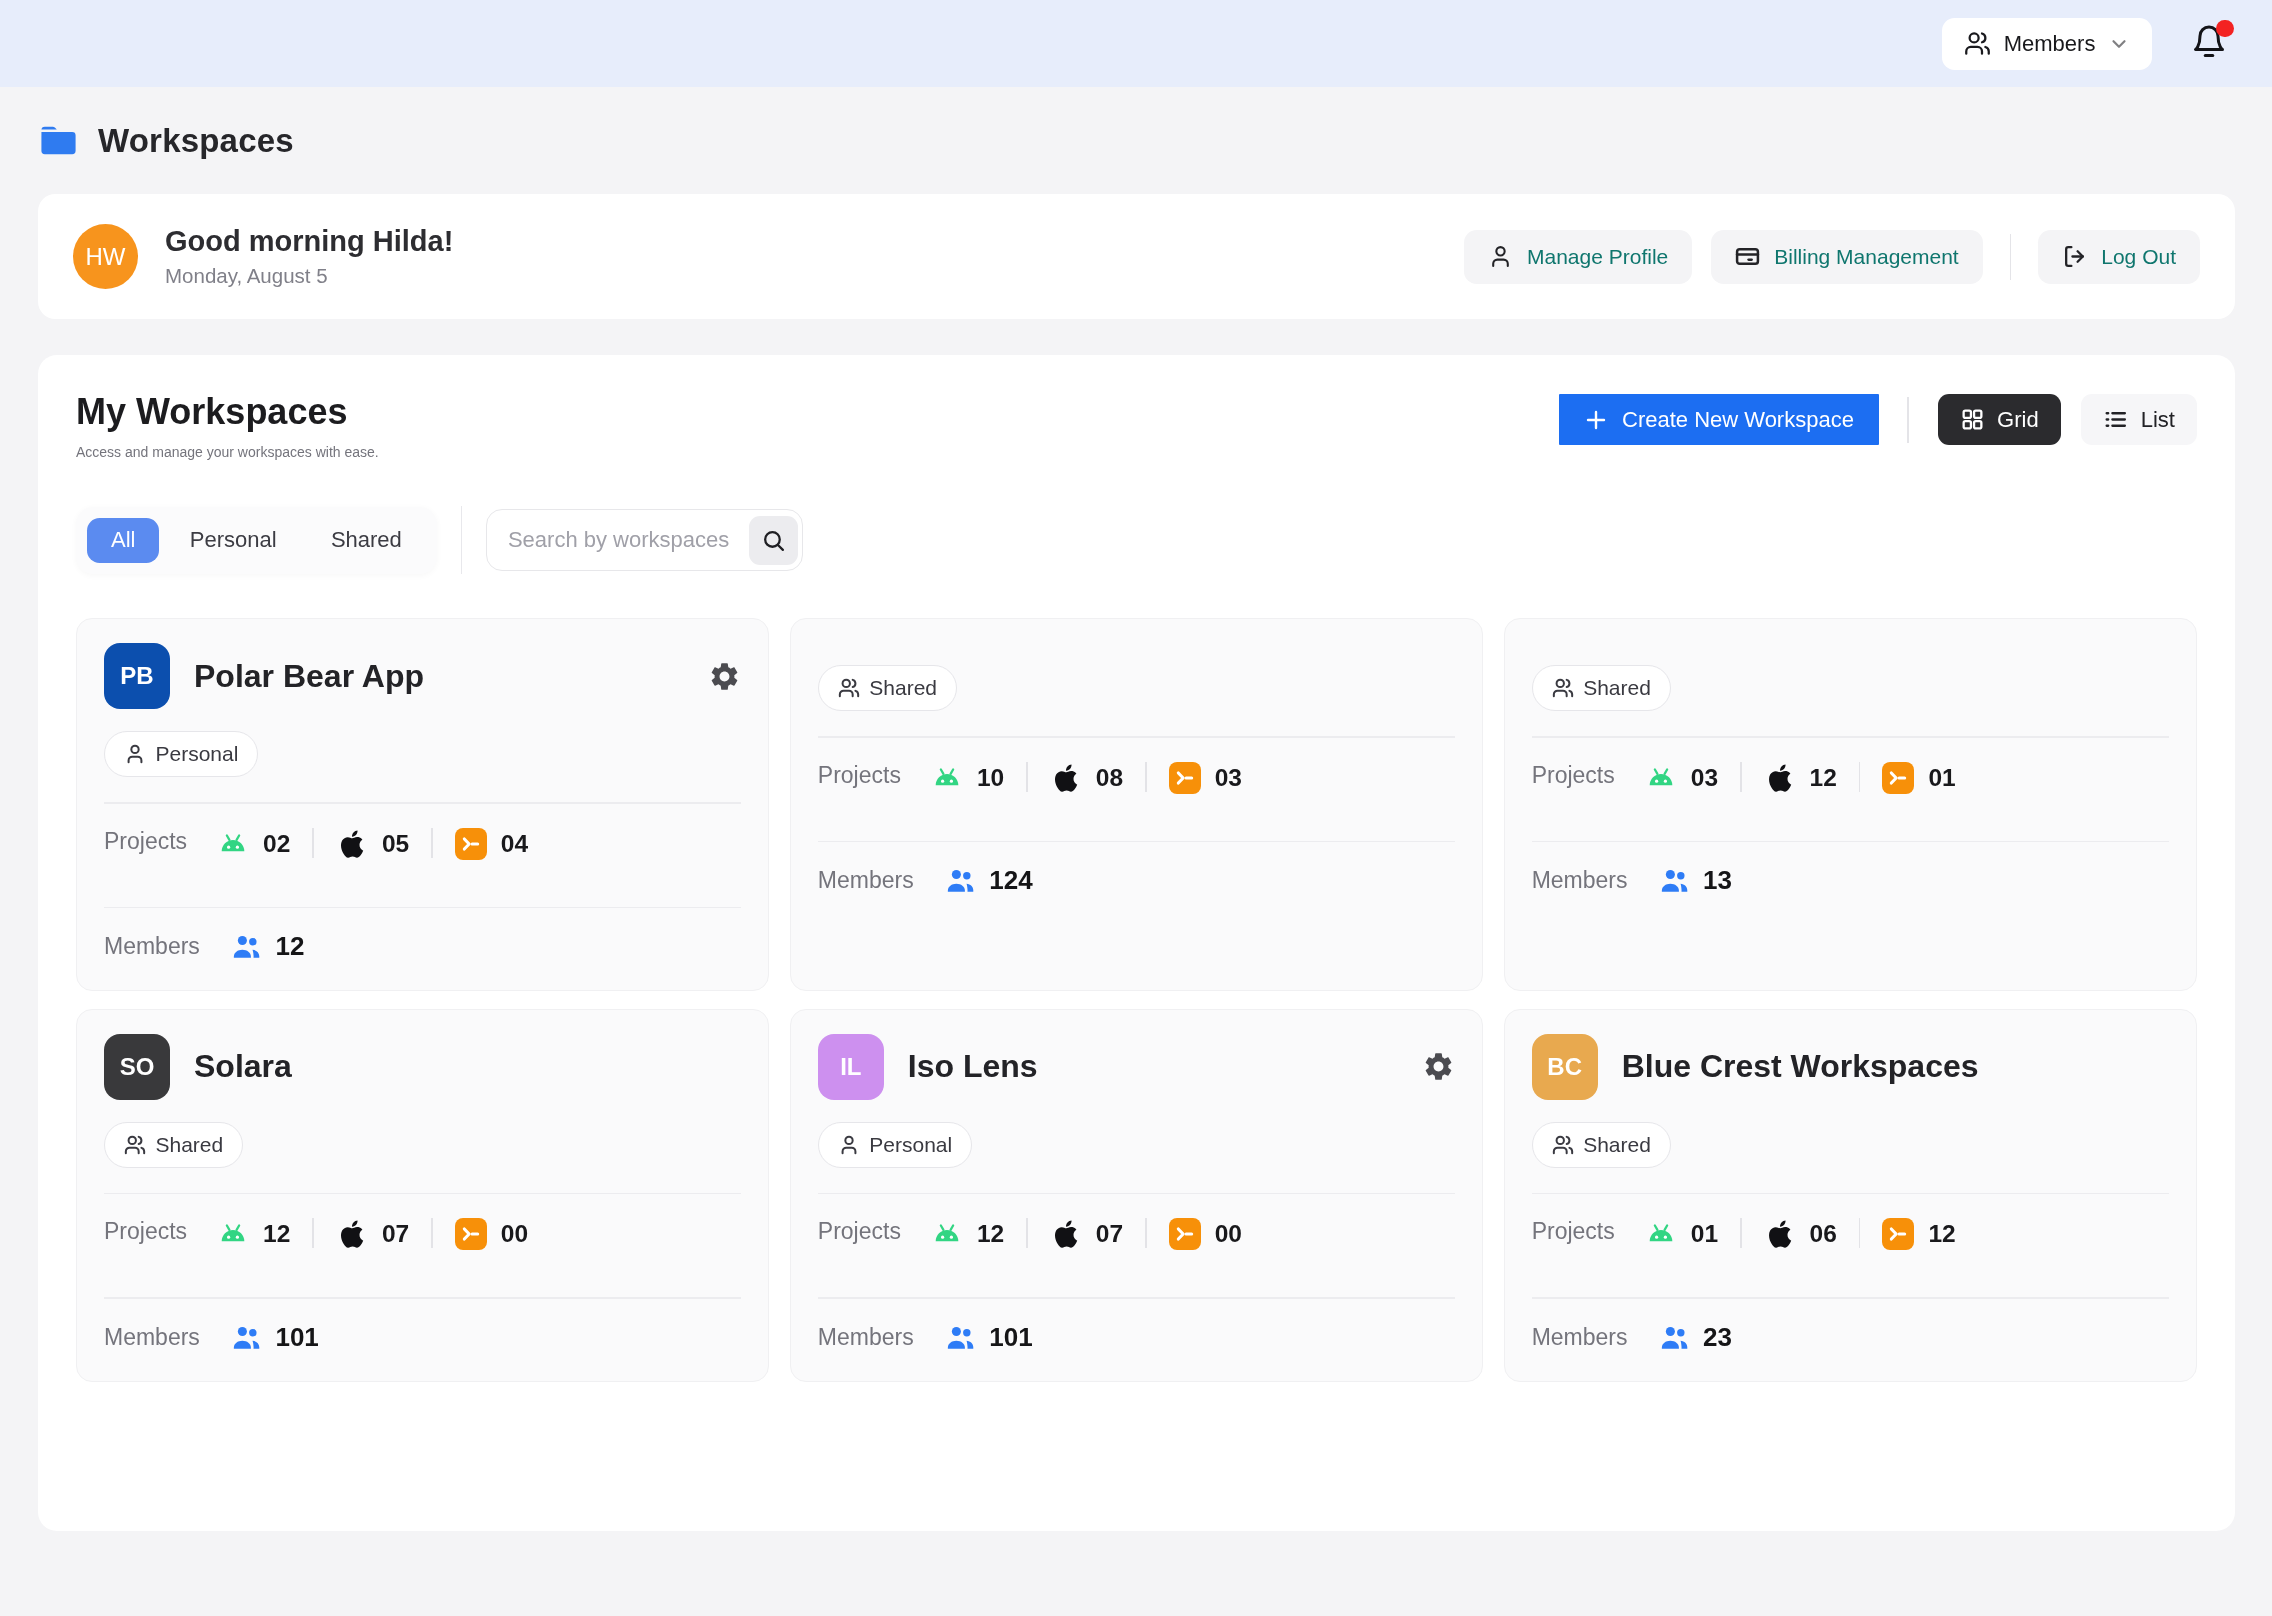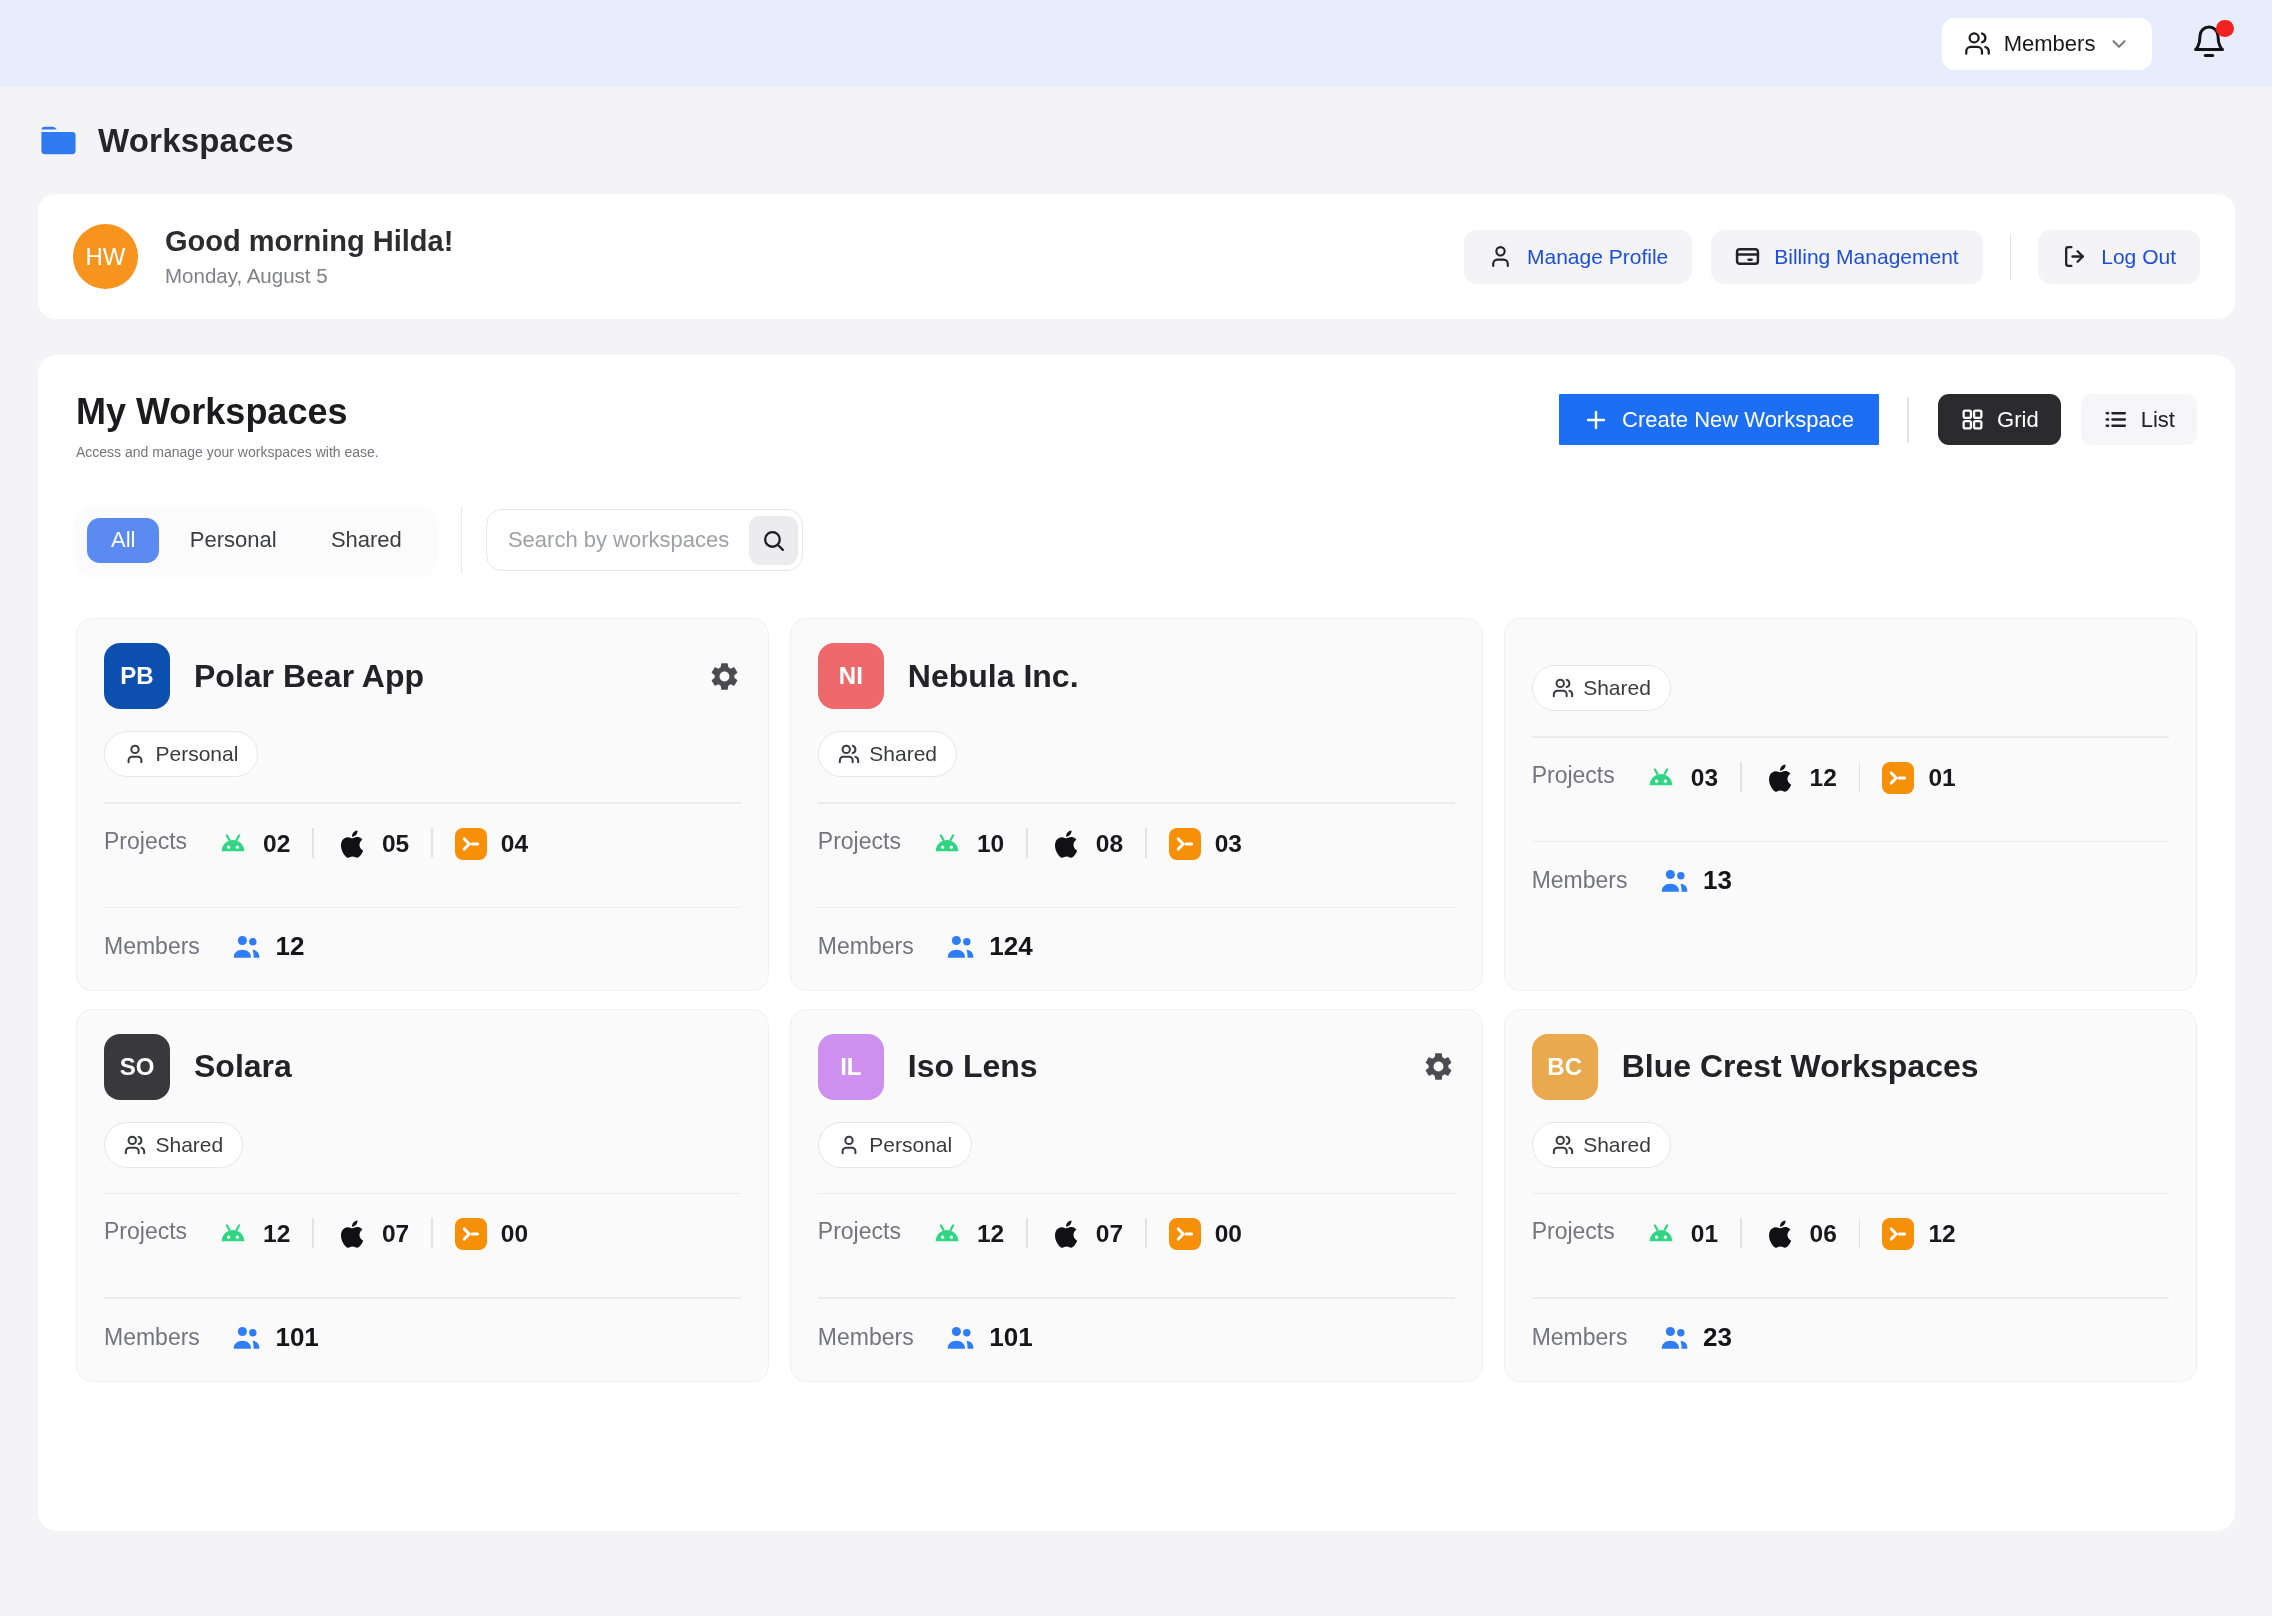--- a/index.html
+++ b/index.html
@@ -47,21 +47,21 @@
   .avatar-big {
     width:65px; height:65px; border-radius:50%; background:#f7941d;
     color:#fff; font-size:24px; display:flex; align-items:center; justify-content:center;
   }
   .greeting-title { font-size:29px; font-weight:600; color:#2d2d31; }
   .greeting-date { font-size:20.5px; color:#808089; margin-top:6.3px; }
   .greeting-actions { display:flex; align-items:center; gap:19px; }
   .action-btn {
     background:#f4f4f6; border:none; border-radius:12.6px; height:54px; padding:0 24px;
     display:flex; align-items:center; gap:14px; font-size:21px; font-weight:500;
-    color:#1d4ed8; font-family:inherit; cursor:pointer;
+    color:#0f766e; font-family:inherit; cursor:pointer;
   }
   .action-btn svg { width:25px; height:25px; }
   .v-divider { width:1.6px; height:46px; background:#e4e4e8; margin:0 8px; }
 
   
   .panel { margin-top:36px; background:#fff; border-radius:19px; padding:36px 38px; height:1176px; }
   .panel-head { display:flex; justify-content:space-between; align-items:flex-start; }
   .panel-title { font-size:36px; font-weight:700; color:#1c1c1f; }
   .panel-sub { font-size:14px; color:#74747c; margin-top:11px; }
   .panel-actions { display:flex; align-items:center; gap:20.5px; margin-top:3.2px; }
@@ -336,25 +336,20 @@
         <circle cx="9" cy="7.6" r="3.3"></circle>
         <path d="M2.8 19.5c0-3.1 2.8-5.1 6.2-5.1s6.2 2 6.2 5.1v.7H2.8z"></path>
         <circle cx="16.6" cy="8.6" r="2.7"></circle>
         <path d="M16.4 14.3c2.9.3 4.9 2.2 4.9 4.8v1.1h-4.2c.2-.6-.1-4.2-.7-5.9z"></path>
       </svg>
       <span class="count">12</span>
     </div>
   </article>
 
   <article class="card">
-    <div class="card-head">
-      <span class="ws-avatar" style="background: rgb(237, 105, 108);">NI</span>
-      <h3 class="card-name">Nebula Inc.</h3>
-
-    </div>
     <div>
       <span class="badge" data-type="shared">
 
         <svg class="icon-users" viewBox="0 0 24 24" fill="none" stroke="#3a3a41" stroke-width="2.2" stroke-linecap="round" stroke-linejoin="round">
                   <path d="M16 21v-2a4 4 0 0 0-4-4H6a4 4 0 0 0-4 4v2"></path>
                   <circle cx="9" cy="7" r="4"></circle>
                   <path d="M22 21v-2a4 4 0 0 0-3-3.87"></path>
                   <path d="M16 3.13a4 4 0 0 1 0 7.75"></path>
                 </svg>
         <span>Shared</span>

